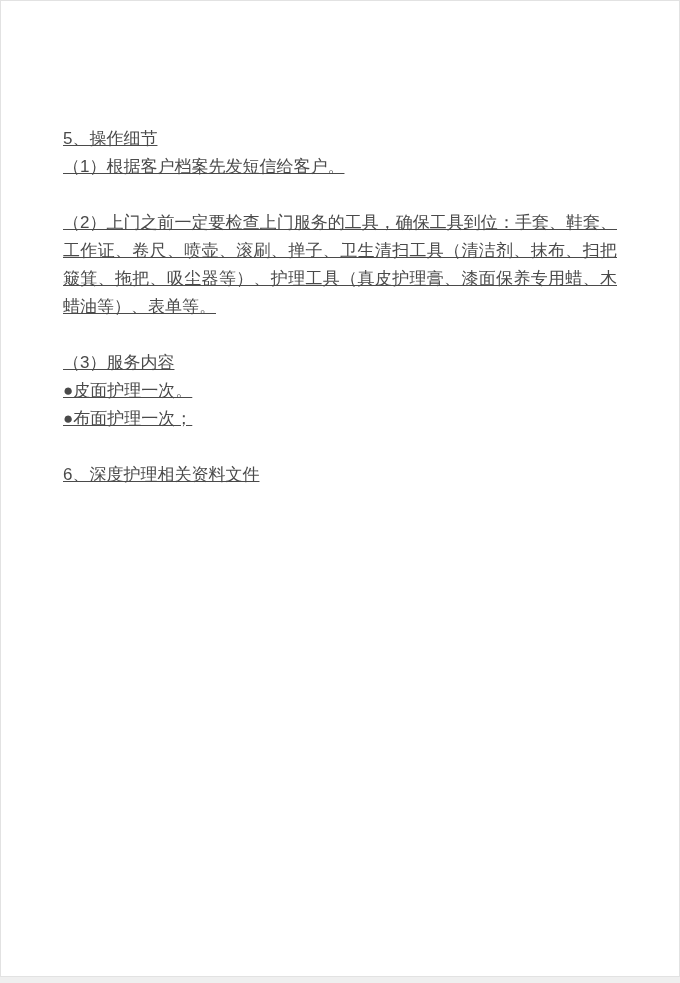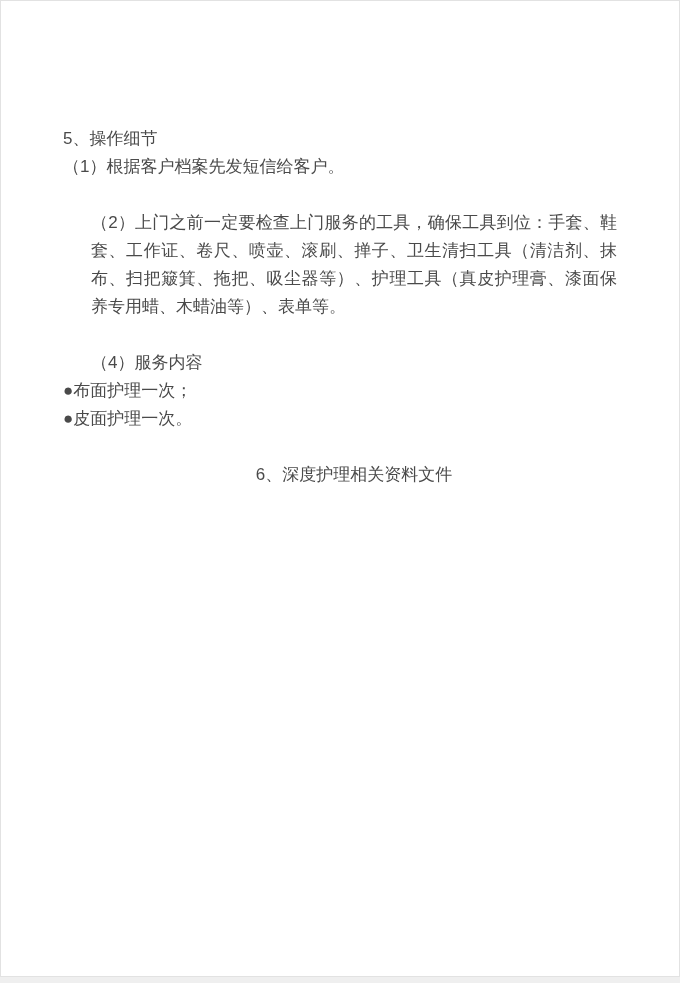--- a/index.html
+++ b/index.html
@@ -26,35 +26,35 @@
   .content {
     box-sizing: border-box;
     padding: 124px 62px 0 62px;
     color: #4a4a4a;
     font-size: 17px;
     line-height: 28px;
     text-align: justify;
   }
   .content p {
     margin: 0;
+    text-decoration: underline;
   }
   .content p.gap {
     margin-top: 28px;
-    margin-left: 28px;
   }
   .content p:last-child {
-    text-align: center;
+    text-align: left;
   }
 </style>
 </head>
 <body>
 
 <div class="page">
   <div class="content">
     <p>5、操作细节</p>
     <p>（1）根据客户档案先发短信给客户。</p>
     <p class="gap">（2）上门之前一定要检查上门服务的工具，确保工具到位：手套、鞋套、工作证、卷尺、喷壶、滚刷、掸子、卫生清扫工具（清洁剂、抹布、扫把簸箕、拖把、吸尘器等）、护理工具（真皮护理膏、漆面保养专用蜡、木蜡油等）、表单等。</p>
-    <p class="gap">（4）服务内容</p>
+    <p class="gap">（3）服务内容</p>
+    <p>●皮面护理一次。</p>
     <p>●布面护理一次；</p>
-    <p>●皮面护理一次。</p>
     <p class="gap">6、深度护理相关资料文件</p>
   </div>
 </div>
 
 </body></html>

